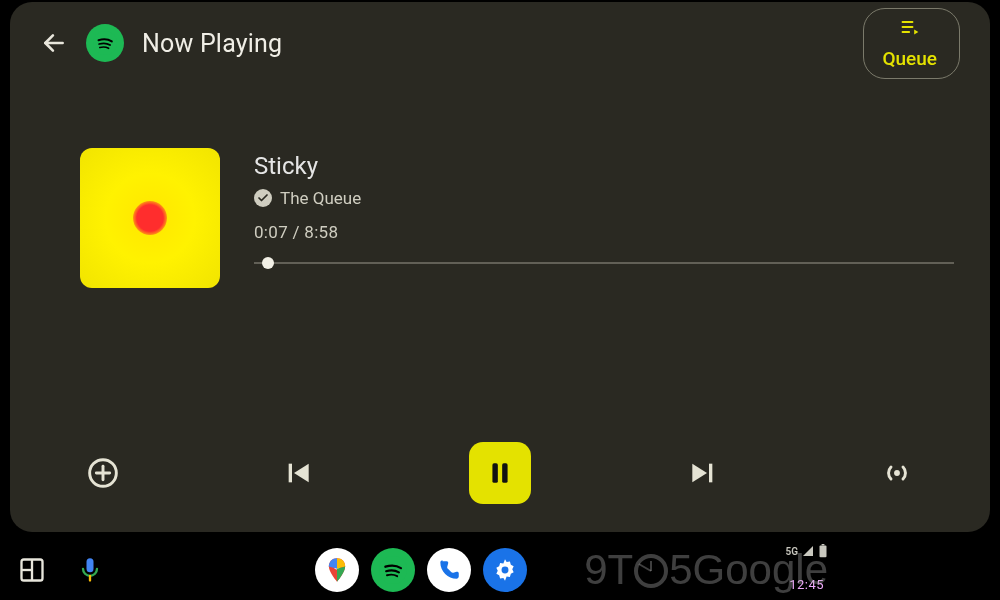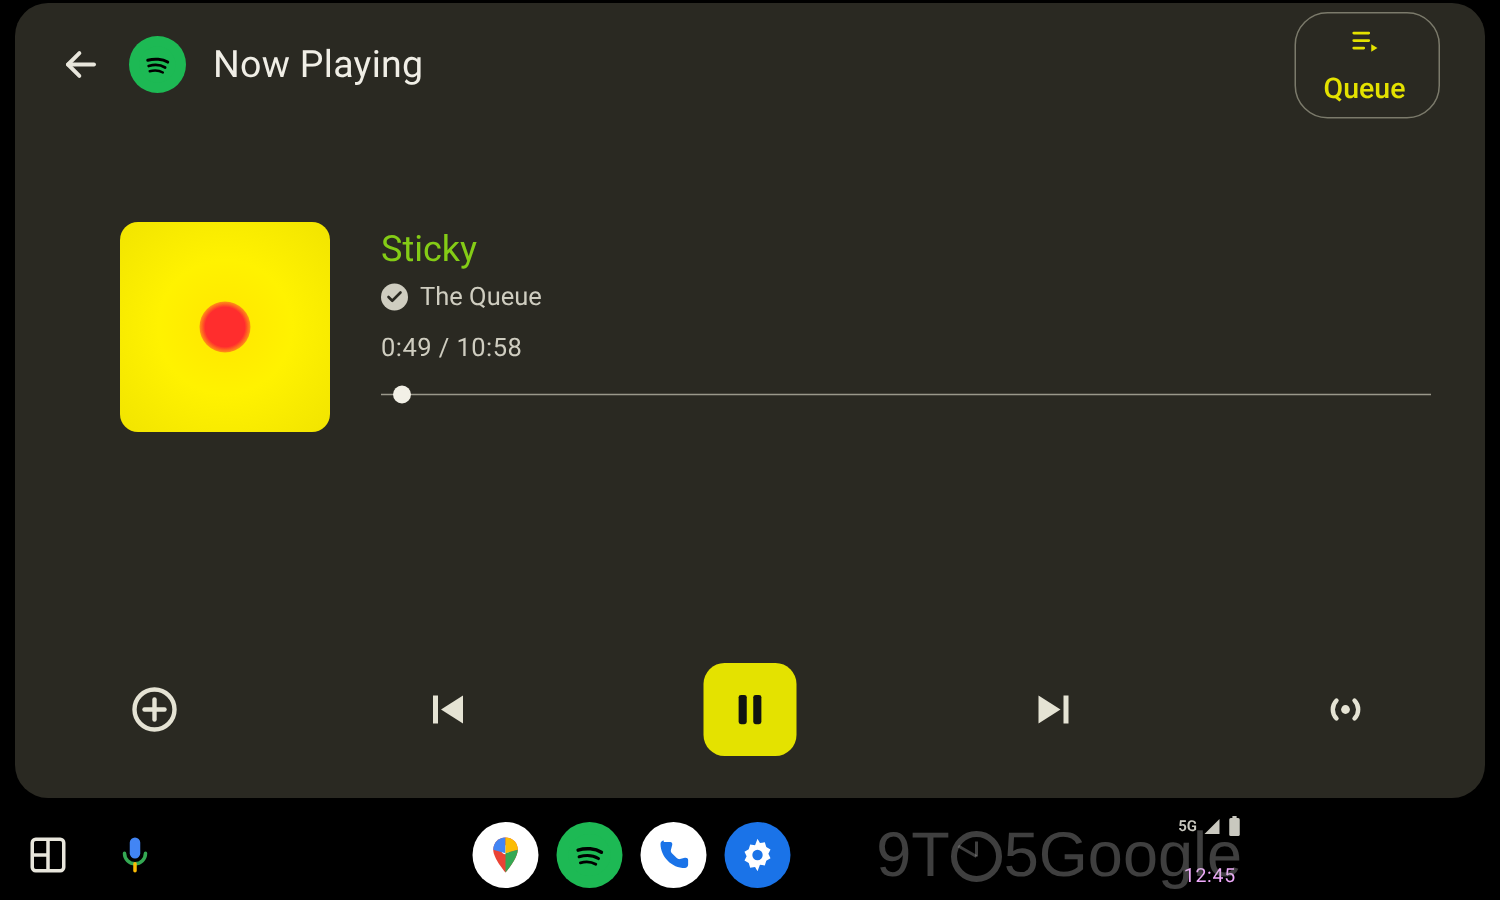--- a/index.html
+++ b/index.html
@@ -103,21 +103,21 @@
     filter: blur(0.3px);
   }
   .track-info {
     flex: 1;
     padding-top: 4px;
     min-width: 0;
   }
   .track-title {
     font-size: 24px;
     font-weight: 400;
-    color: #84cc16;
+    color: #e5e5e5;
   }
   .artist-row {
     display: flex;
     align-items: center;
     gap: 8px;
     margin-top: 8px;
     color: #cfcdc0;
     font-size: 17px;
   }
   .verify-badge {
@@ -332,21 +332,21 @@
         <div class="track-title">Sticky</div>
         <div class="artist-row">
           <span class="verify-badge">
             <svg viewBox="0 0 24 24">
                 <path d="M4 12l5 5L20 6" stroke="#2a2922" stroke-width="3.5" fill="none" stroke-linecap="round" stroke-linejoin="round"></path>
               </svg>
           </span>
           <span>The Queue</span>
         </div>
         <div class="time-row">
-          <span>0:49</span> / <span>10:58</span>
+          <span>0:07</span> / <span>8:58</span>
         </div>
         <div class="progress">
           <div class="progress-track"></div>
           <div class="progress-thumb" style="left:2%"></div>
         </div>
       </div>
     </div>
 
     <div class="controls">
       <div class="ctrl">

